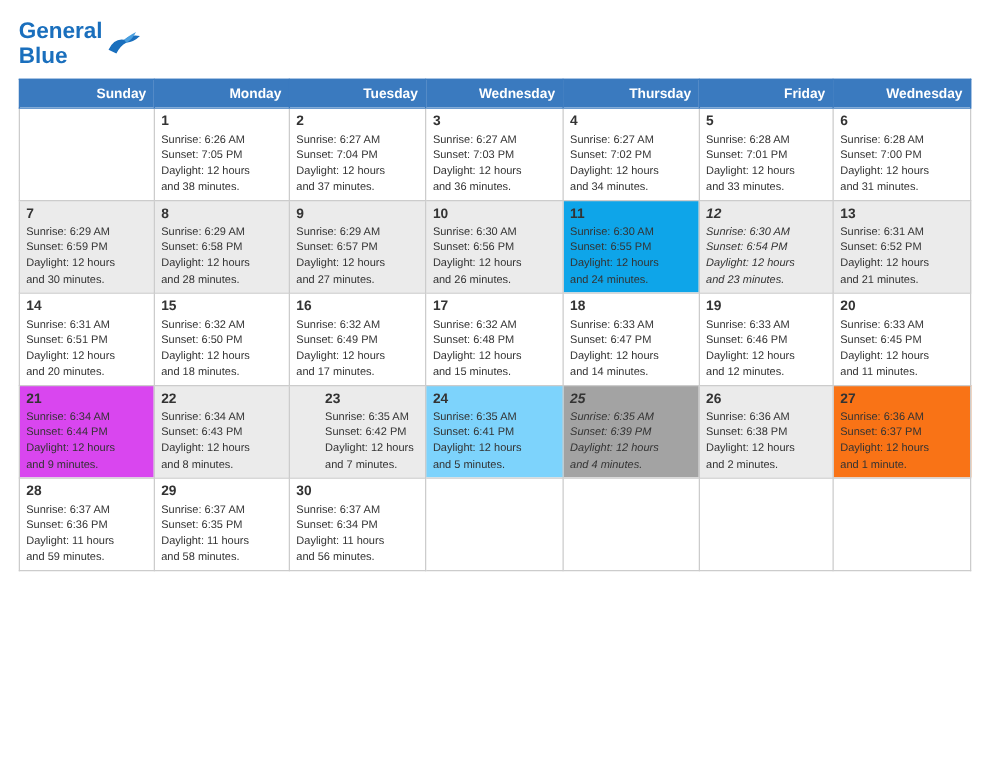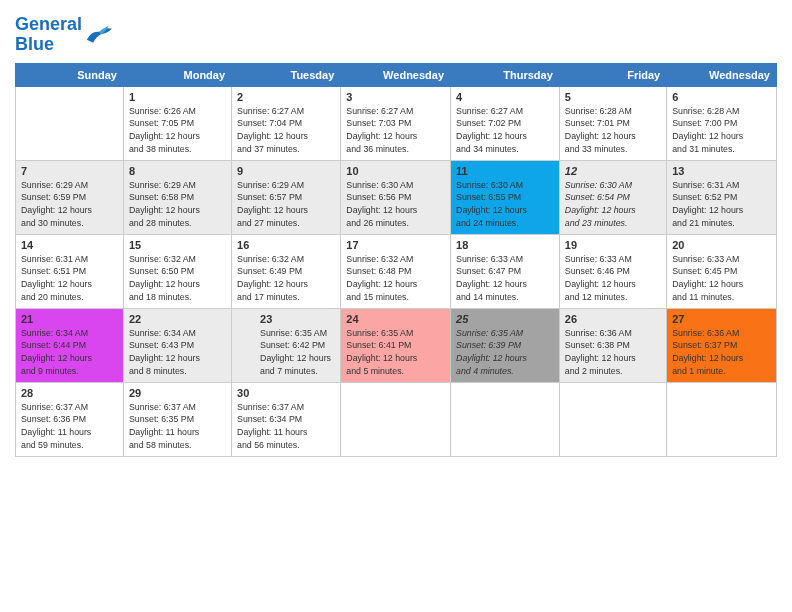--- a/index.html
+++ b/index.html
@@ -223,21 +223,21 @@
             <div class="day-info">Sunrise: 6:34 AM<br>Sunset: 6:44 PM<br>Daylight: 12 hours<br>and 9 minutes.</div>
           </td>
           <td style="background: rgb(235, 235, 235);">
             <span class="day-number">22</span>
             <div class="day-info">Sunrise: 6:34 AM<br>Sunset: 6:43 PM<br>Daylight: 12 hours<br>and 8 minutes.</div>
           </td>
           <td style="background: rgb(235, 235, 235); padding-left: 28px;">
             <span class="day-number">23</span>
             <div class="day-info">Sunrise: 6:35 AM<br>Sunset: 6:42 PM<br>Daylight: 12 hours<br>and 7 minutes.</div>
           </td>
-          <td style="background: #fca5a5;">
+          <td style="background: #7dd3fc;">
             <span class="day-number">24</span>
             <div class="day-info">Sunrise: 6:35 AM<br>Sunset: 6:41 PM<br>Daylight: 12 hours<br>and 5 minutes.</div>
           </td>
           <td style="background: #a3a3a3; font-style: italic;">
             <span class="day-number">25</span>
             <div class="day-info">Sunrise: 6:35 AM<br>Sunset: 6:39 PM<br>Daylight: 12 hours<br>and 4 minutes.</div>
           </td>
           <td style="background: rgb(235, 235, 235);">
             <span class="day-number">26</span>
             <div class="day-info">Sunrise: 6:36 AM<br>Sunset: 6:38 PM<br>Daylight: 12 hours<br>and 2 minutes.</div>

